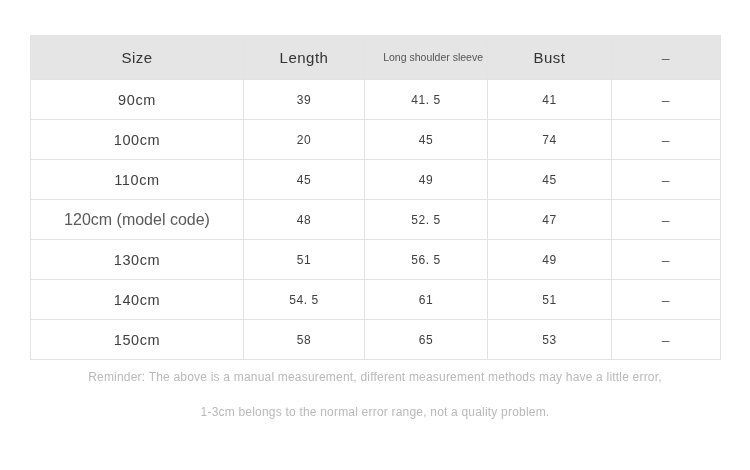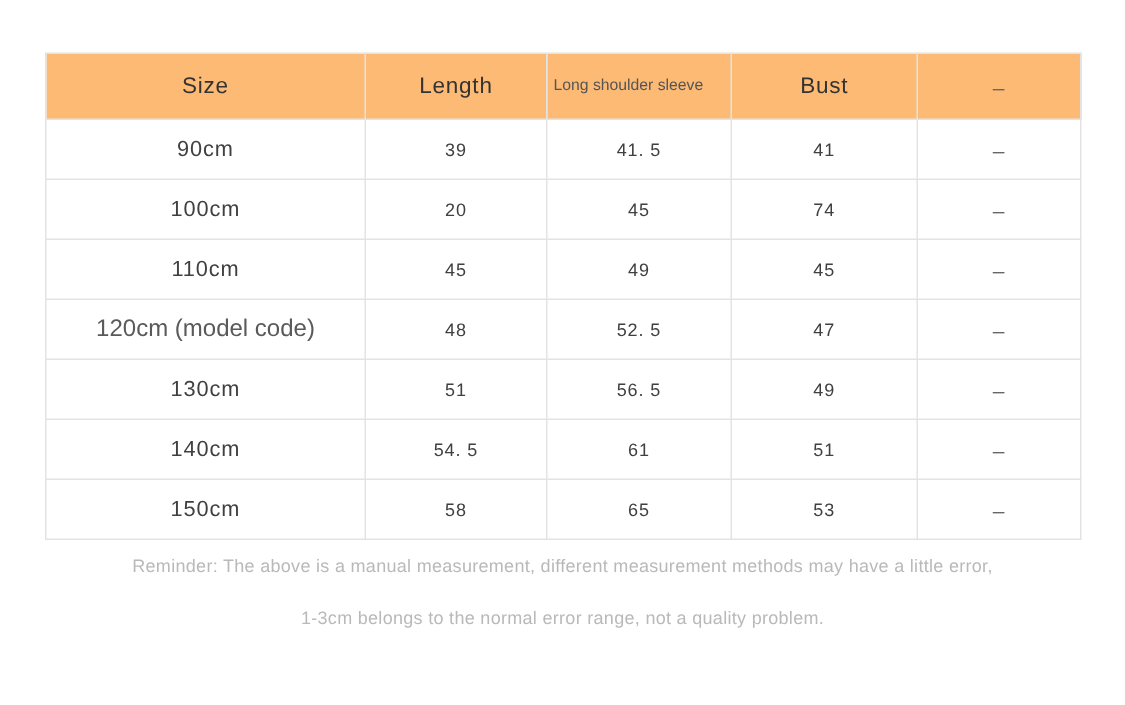--- a/index.html
+++ b/index.html
@@ -30,31 +30,31 @@
   }
   .size-table td, .size-table th {
     border: 1px solid #e3e3e3;
     text-align: center;
     vertical-align: middle;
     color: #404040;
     font-weight: normal;
     padding: 0;
   }
   .size-table thead td {
-    background: #fdba74;
+    background: #e5e5e5;
     height: 43px;
     font-size: 15px;
     color: #333333;
     letter-spacing: 0.5px;
   }
   .size-table thead td.small-head {
     font-size: 10.5px;
     color: #555555;
     line-height: 13px;
-    text-align: left;
+    text-align: right;
     padding: 0 4px;
     letter-spacing: 0;
   }
   .size-table tbody td {
     height: 39px;
     font-size: 12px;
     background: #ffffff;
     letter-spacing: 0.6px;
   }
   .size-table tbody td.size-cell {

